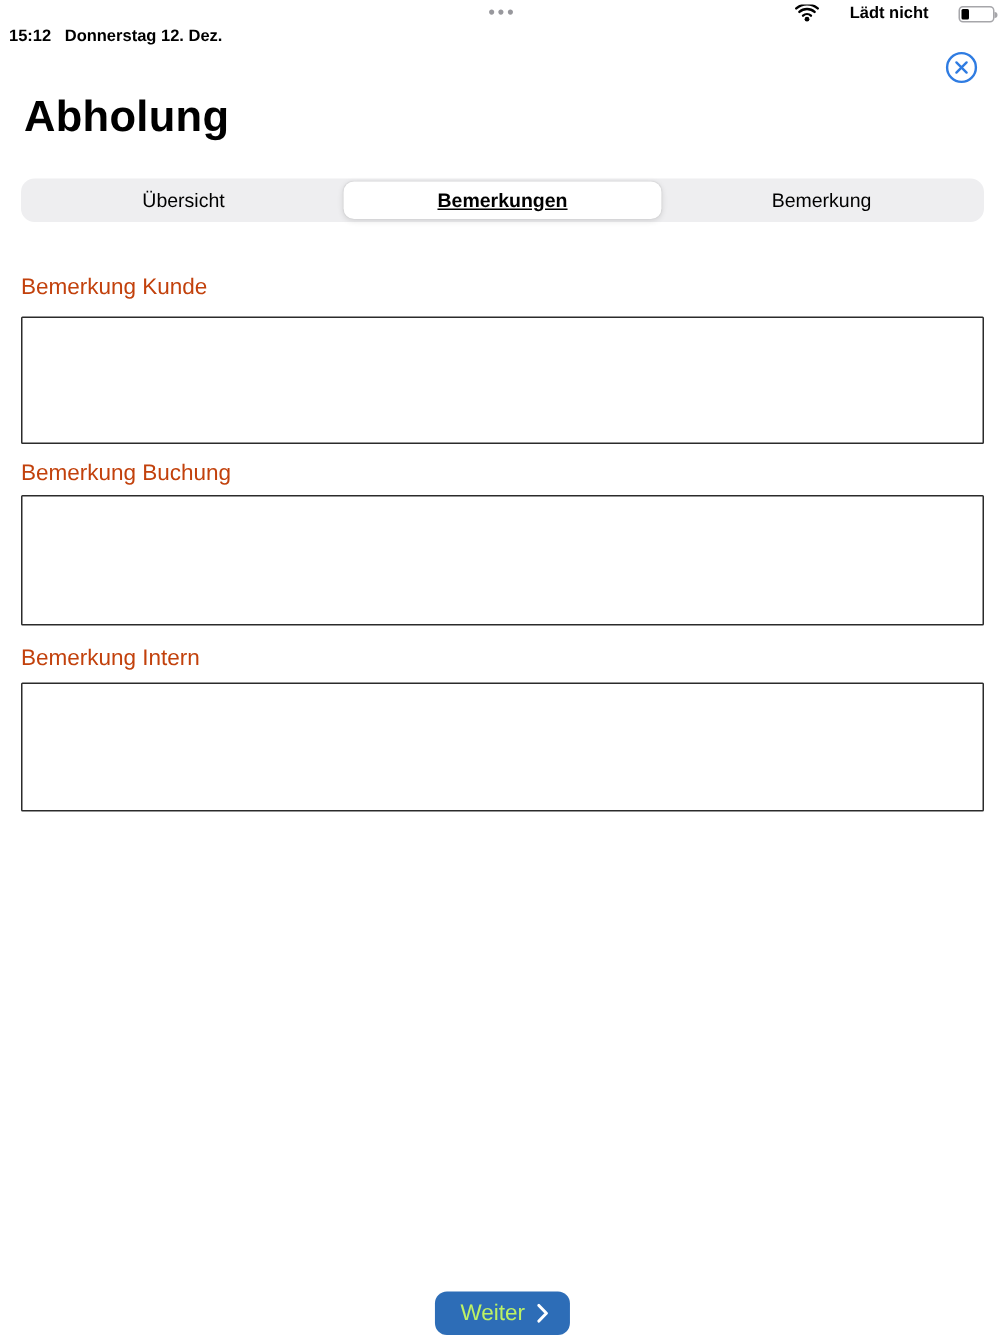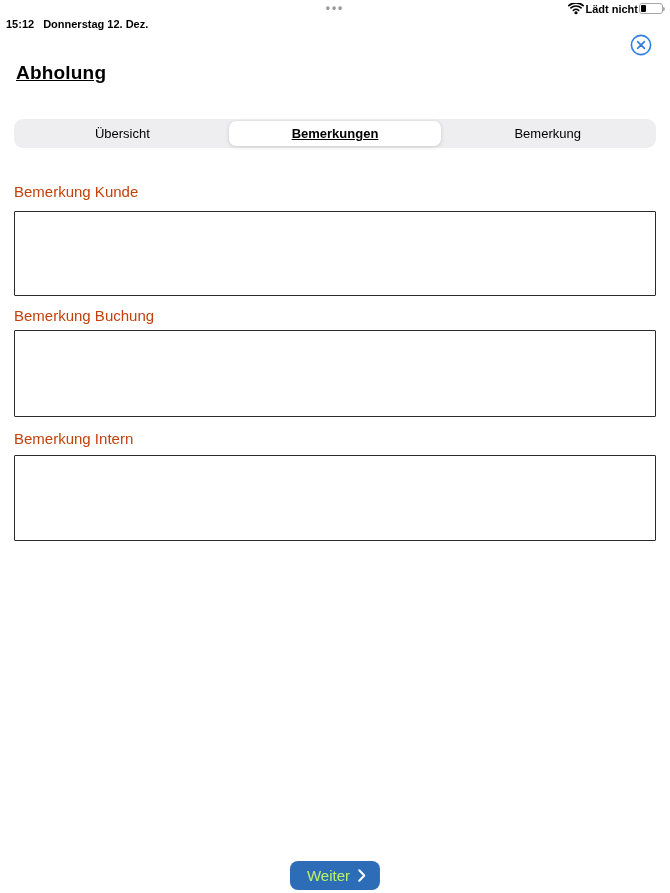--- a/index.html
+++ b/index.html
@@ -22,21 +22,21 @@
     position: absolute; left: 6px; top: 18px;
     display: flex; gap: 9px; align-items: center; justify-content: flex-end;
   }
   .sb-center {
     position: absolute; left: 50%; top: 1px; transform: translateX(-50%);
     color: var(--dots-gray, #98989d); font-size: 12px; letter-spacing: 2px;
     font-weight: 700;
   }
   .sb-right {
     position: absolute; right: 7px; top: 3px;
-    display: flex; gap: 1px; 
+    display: flex; gap: 20px; align-items: center;
   }
   .wifi-icon svg { display: block; }
   .battery {
     width: 24px; height: 11px;
     border: 1px solid #a6a6aa; border-radius: 3px;
     position: relative; display: flex; align-items: center;
     background: #fff;
   }
   .battery-fill {
     width: 5px; height: 7px; margin-left: 1px;
@@ -52,23 +52,22 @@
   .close-btn {
     position: absolute; top: 34px; right: 18px;
     width: 22px; height: 22px;
     background: none; border: none; cursor: pointer; padding: 0;
   }
   .close-btn svg { display: block; }
 
   
   .page-title {
     position: absolute; left: 16px; top: 62px;
-    font-size: 19px; font-weight: 700; color: #000;
+    font-size: 29px; font-weight: 700; color: #000;
     letter-spacing: 0.2px;
-    text-decoration: underline;
   }
 
   
   .segmented {
     position: absolute; left: 14px; right: 14px; top: 119px; height: 29px;
     background: var(--segment-bg, #eeeef0);
     border-radius: 9px;
     display: flex; align-items: stretch; padding: 2px;
   }
   .segment {

